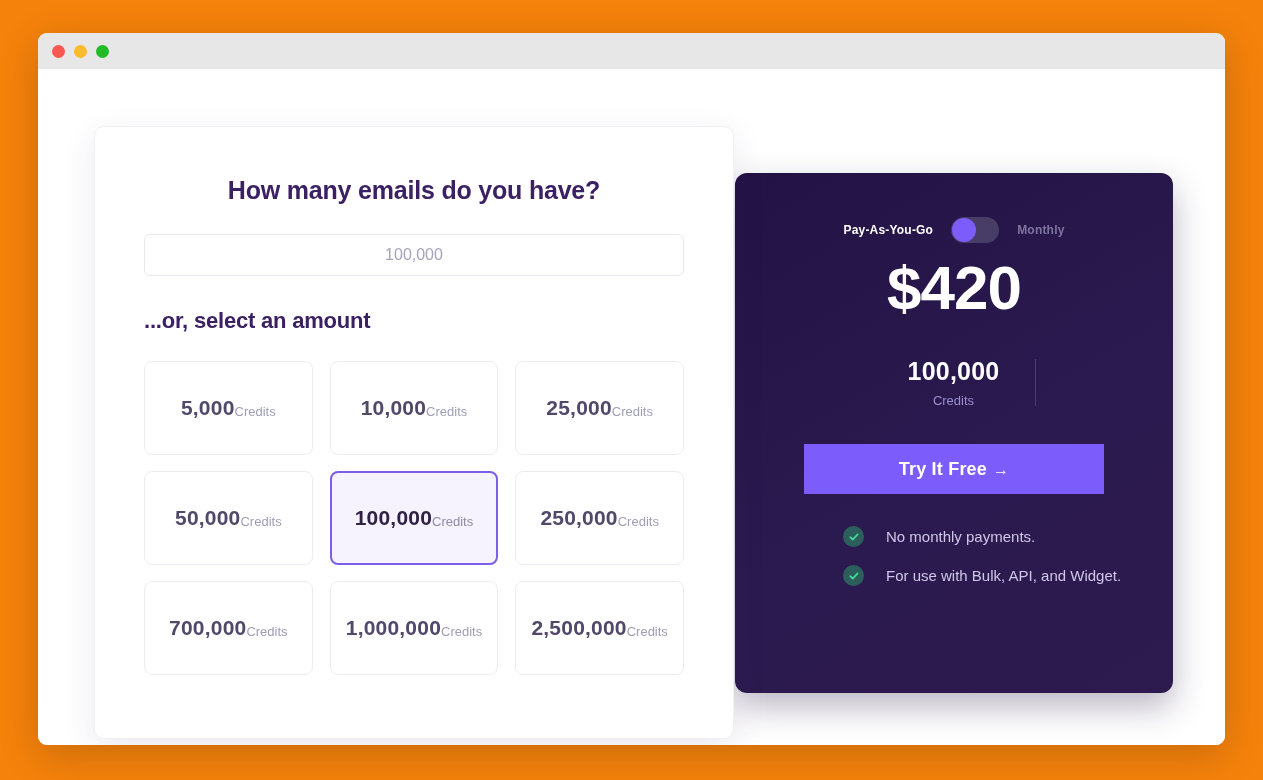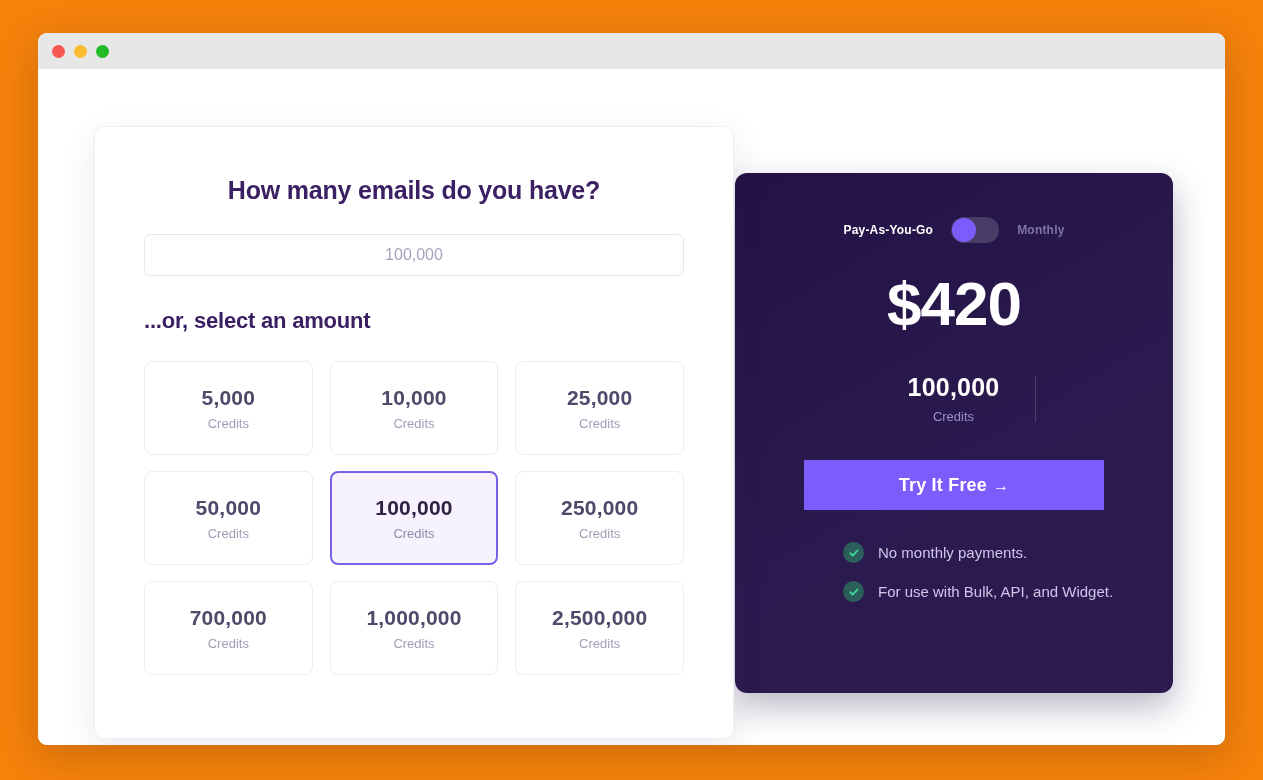--- a/index.html
+++ b/index.html
@@ -100,21 +100,21 @@
     border-radius: 50%;
     background: #7C5CFA;
   }
 
   .price-amount {
     text-align: center;
     color: #ffffff;
     font-size: 62px;
     font-weight: bold;
     letter-spacing: -1px;
-    margin-top: 30px;
+    margin-top: 14px;
     line-height: 1;
   }
 
   .stats-row {
     display: flex;
     justify-content: center;
     align-items: stretch;
     margin-top: 38px;
   }
   .stat {
@@ -155,21 +155,21 @@
   }
   .cta-arrow { font-size: 16px; margin-left: 6px; }
 
   .feature-list {
     list-style: none;
     margin: 32px 0 0 108px;
   }
   .feature-item {
     display: flex;
     align-items: center;
-    gap: 14px;
+    gap: 22px;
     margin-bottom: 18px;
   }
   .check-circle {
     width: 21px;
     height: 21px;
     border-radius: 50%;
     background: #2C5E5B;
     display: flex;
     align-items: center;
     justify-content: center;
@@ -233,21 +233,20 @@
     gap: 16px 17px;
     margin-top: 27px;
   }
 
   .credit-card {
     height: 94px;
     border: 1px solid #EDECF2;
     border-radius: 8px;
     background: #ffffff;
     display: flex;
-    flex-direction: column;
     align-items: center;
     justify-content: center;
     cursor: pointer;
   }
   .credit-card .amount {
     color: #51486A;
     font-size: 21px;
     font-weight: bold;
     letter-spacing: 0.2px;
   }

